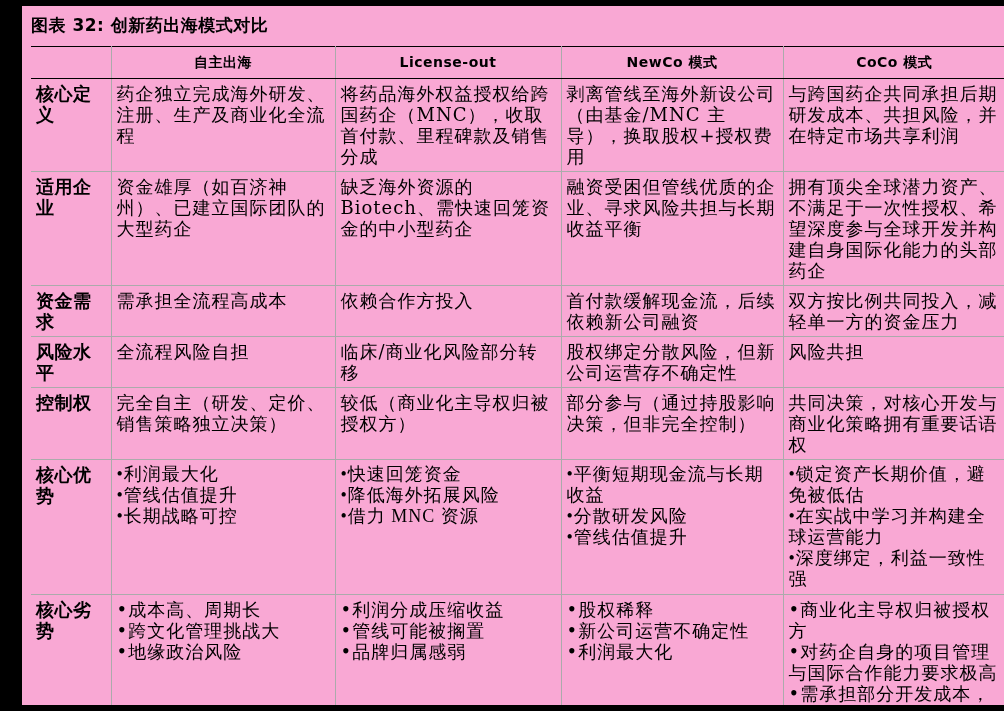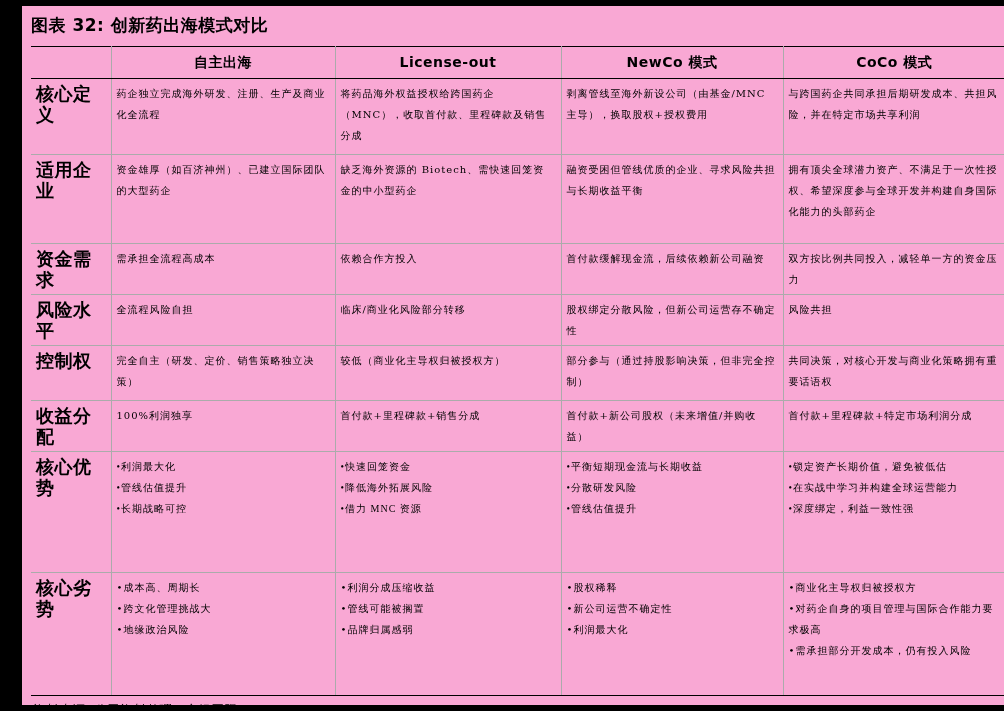--- a/index.html
+++ b/index.html
@@ -35,21 +35,21 @@
   table.cmp col.c1{width:224px;}
   table.cmp col.c2{width:226px;}
   table.cmp col.c3{width:222px;}
   table.cmp col.c4{width:222px;}
   table.cmp th, table.cmp td{
     vertical-align:top;
     text-align:left;
     padding:4px 6px 4px 5px;
     border-left:1px solid #ababab;
     border-bottom:1px solid #ababab;
-    font-size:10px;
+    font-size:18px;
     line-height:21px;
     color:#000;
     letter-spacing:1px;
     word-break:break-word;
   }
   table.cmp th:first-child, table.cmp td:first-child{border-left:none;}
   table.cmp thead th{
     font-family:"DejaVu Sans","Liberation Sans",sans-serif;
     font-weight:bold;
     text-align:center;
@@ -137,27 +137,20 @@
         <td>股权绑定分散风险，但新公司运营存不确定性</td>
         <td>风险共担</td>
       </tr>
       <tr class="r-ctrl">
         <th class="rowlabel">控制权</th>
         <td>完全自主（研发、定价、销售策略独立决策）</td>
         <td>较低（商业化主导权归被授权方）</td>
         <td>部分参与（通过持股影响决策，但非完全控制）</td>
         <td>共同决策，对核心开发与商业化策略拥有重要话语权</td>
       </tr>
-      <tr class="r-rev">
-        <th class="rowlabel">收益分配</th>
-        <td>100%利润独享</td>
-        <td>首付款+里程碑款+销售分成</td>
-        <td>首付款+新公司股权（未来增值/并购收益）</td>
-        <td>首付款+里程碑款+特定市场利润分成</td>
-      </tr>
       <tr class="r-adv">
         <th class="rowlabel">核心优势</th>
         <td>
           <div class="bullet">利润最大化</div>
           <div class="bullet">管线估值提升</div>
           <div class="bullet">长期战略可控</div>
         </td>
         <td>
           <div class="bullet">快速回笼资金</div>
           <div class="bullet">降低海外拓展风险</div>

